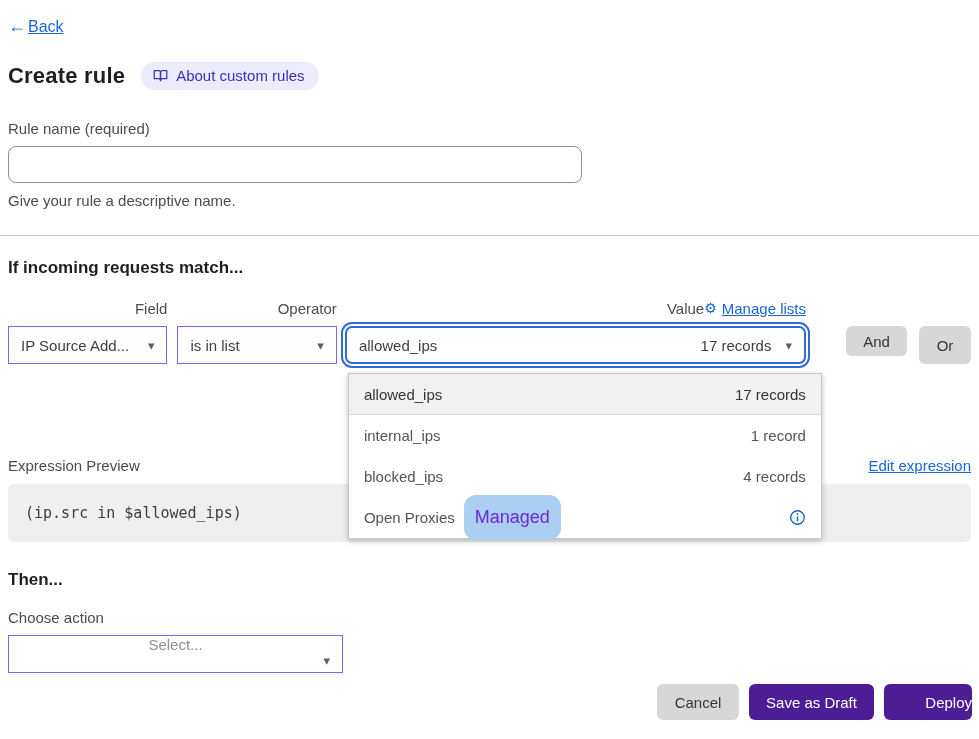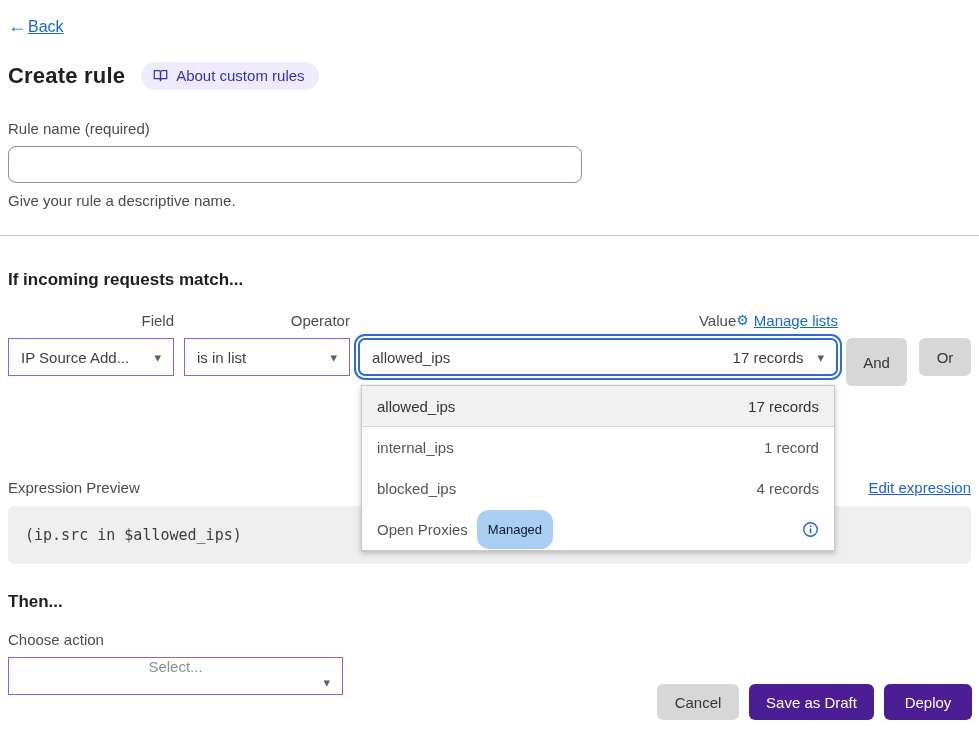--- a/index.html
+++ b/index.html
@@ -21,21 +21,21 @@
   .about-badge svg { display: block; }
 
   
   .field-label { font-size: 15px; color: #4c4c4c; margin-bottom: 9px; }
   .rule-name-input { width: 574px; height: 37px; border: 1px solid #8f8f8f; border-radius: 8px;
                      font-size: 15px; padding: 0 12px; color: #3d3d3d; outline: none; }
   .helper-text { font-size: 15px; color: #4c4c4c; margin-top: 9px; }
 
   .divider { border: none; border-top: 1px solid #c6c6c6; margin: 26px -8px 0 -8px; }
 
-  .section-heading { font-size: 17px; font-weight: bold; color: #1f1f1f; margin-top: 34px; }
+  .section-heading { font-size: 17px; font-weight: bold; color: #1f1f1f; margin-top: 22px; }
 
   
   .condition-row { display: flex; margin-top: 21px; align-items: flex-start; }
   .cond-col { display: flex; flex-direction: column; }
   .col-field { width: 167px; }
   .col-operator { width: 167px; margin-left: 10px; }
   .col-value { width: 483px; margin-left: 8px; }
   .label-line { height: 18px; display: flex; justify-content: flex-end; align-items: center; margin-bottom: 9px; }
   .label-line .field-label { margin-bottom: 0; }
 
@@ -54,31 +54,31 @@
   .select-box.focused { border: 2px solid #2e6bd4; border-radius: 7px;
                         box-shadow: 0 0 0 2px #ffffff, 0 0 0 4px #2e6bd4; }
   .records-count { margin-left: auto; color: #3f3f3f; }
   .select-box.focused .caret { margin-left: 14px; }
 
   
   .andor { display: flex; margin-left: 8px; margin-top: 27px; gap: 12px; }
   .btn { border: none; border-radius: 6px; font-size: 15px; cursor: pointer;
          font-family: "Liberation Sans", sans-serif; }
   .btn-gray { background: #d7d7d7; color: #363636; }
-  .btn-and { width: 61px; height: 48px; }
+  .btn-and { width: 61px; height: 30px; margin-left: 32px; }
   .btn-or { width: 52px; height: 38px; }
 
   
   .dropdown-panel { position: absolute; top: 47px; left: 3px; width: 474px; background: #ffffff;
                     border: 1px solid #c9c9c9; box-shadow: 0 2px 6px rgba(0,0,0,0.25); z-index: 20; }
   .dropdown-item { height: 41px; display: flex; align-items: center; padding: 0 15px;
                    font-size: 15px; color: #555555; cursor: pointer; background: #fff; }
   .dropdown-item.highlighted { background: #f1f1f1; color: #333333; border-bottom: 1px solid #d8d8d8; }
   .dropdown-item .item-right { margin-left: auto; }
-  .managed-badge { background: #abcef3; color: #0f172a; font-size: 13px; padding: 12px 11px;
+  .managed-badge { background: #abcef3; color: #6d28d9; font-size: 18px; padding: 12px 11px;
                    border-radius: 12px; margin-left: 9px; }
   .info-icon { margin-left: auto; display: flex; align-items: center; cursor: pointer; }
 
   
   .expression-row { display: flex; justify-content: space-between; align-items: flex-end; margin-top: 93px; }
   .edit-expression { color: #1a66d6; font-size: 15px; text-decoration: underline; cursor: pointer; }
   .expression-box { margin-top: 10px; background: #efefef; border-radius: 6px; height: 58px;
                     display: flex; align-items: center; padding: 0 17px; }
   .expression-code { font-family: "DejaVu Sans Mono", monospace; font-size: 15px; color: #3d3d3d; }
 
@@ -86,21 +86,21 @@
   .then-heading { margin-top: 28px; }
   .choose-action-label { margin-top: 19px; }
   .action-select { width: 335px; margin-top: 0; flex-direction: column; }
   .action-select .placeholder { color: #8f8f8f; }
 
   
   .footer-actions { position: absolute; right: 7px; bottom: 19px; display: flex; gap: 10px; }
   .btn-cancel { width: 82px; height: 36px; font-size: 15px; }
   .btn-blue { background: #4c1d95; color: #ffffff; }
   .btn-save { width: 125px; height: 36px; }
-  .btn-deploy { width: 88px; height: 36px; }
+  .btn-deploy { width: 88px; height: 36px; text-align: right; }
 </style>
 </head>
 <body>
 
 <div class="container">
 
   <div class="back-row">
     <a class="back-link">
       <span class="arrow">←</span>
         <span class="back-text">Back</span>

